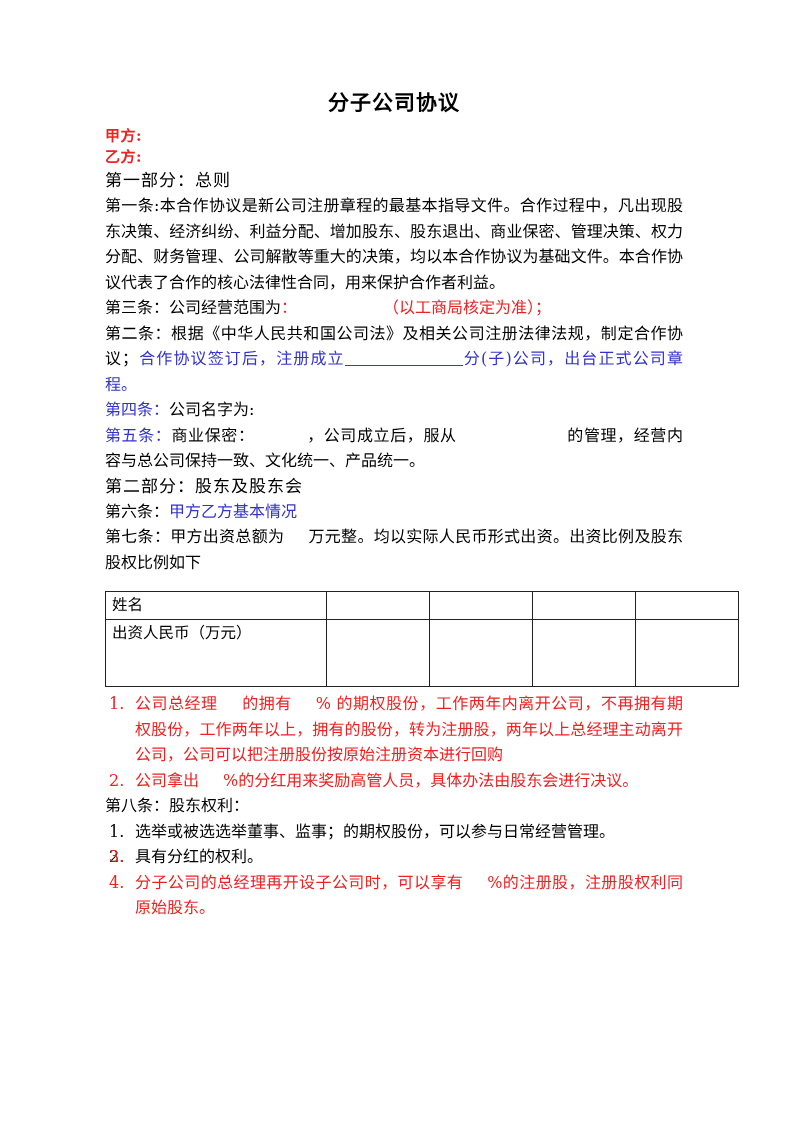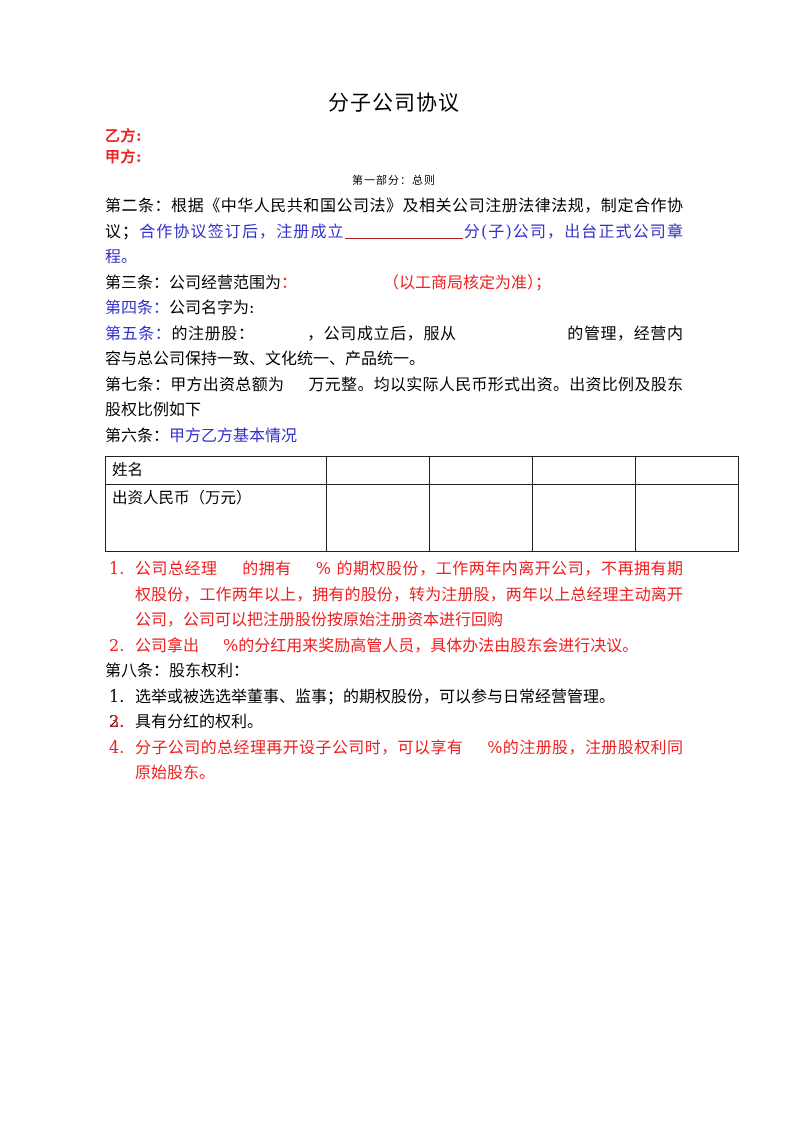--- a/index.html
+++ b/index.html
@@ -28,40 +28,39 @@
     position: absolute;
     left: 105px;
     top: 88px;
     width: 578px;
   }
 
   
   .doc-title {
     text-align: center;
     font-size: 21px;
-    font-weight: normal;
+    font-weight: bold;
     line-height: 30px;
     letter-spacing: 1px;
     margin: 0 0 8px 0;
     color: #000;
   }
 
   
   .party-line {
     color: #ee2222;
     font-size: 15px;
     font-weight: bold;
     line-height: 21px;
     letter-spacing: 0.5px;
   }
 
   
   .section-heading {
-    text-align: center;
-    font-size: 11px;
+    font-size: 17px;
     line-height: 25px;
     letter-spacing: 1px;
     color: #000;
   }
 
   
   .para {
     font-size: 16px;
     line-height: 25.5px;
     text-align: justify;
@@ -82,21 +81,21 @@
   }
   .gap-sm { display: inline-block; width: 24px; }
   .gap-md { display: inline-block; width: 52px; }
   .gap-lg { display: inline-block; width: 86px; }
   .gap-xl { display: inline-block; width: 110px; }
 
   
   .share-table {
     border-collapse: collapse;
     width: 578px;
-    margin: 8px 0 4px 0;
+    margin: 16px 0 4px 0;
     table-layout: fixed;
   }
   .share-table td {
     border: 1.2px solid #222;
     font-size: 15.5px;
     line-height: 23px;
     padding: 2px 4px 2px 6px;
     color: #000;
     vertical-align: top;
     background: #fff;
@@ -136,38 +135,40 @@
   li.mixed-item > .marker { color: #ee2222; }
 </style>
 </head>
 <body>
 
 <div class="page">
   <div class="content">
 
     <div class="doc-title">分子公司协议</div>
 
+    <div class="party-line">甲方:</div>
     <div class="party-line">乙方:</div>
-    <div class="party-line">甲方:</div>
 
     <div class="section-heading">第一部分：总则</div>
 
+    <div class="para">第一条:本合作协议是新公司注册章程的最基本指导文件。合作过程中，凡出现股东决策、经济纠纷、利益分配、增加股东、股东退出、商业保密、管理决策、权力分配、财务管理、公司解散等重大的决策，均以本合作协议为基础文件。本合作协议代表了合作的核心法律性合同，用来保护合作者利益。</div>
+
+    <div class="para tight"><span>第三条：公司经营范围为</span><span class="red">：</span><span class="gap-lg"></span><span class="red">（以工商局核定为准）；</span></div>
 
     <div class="para"><span>第二条：根据《中华人民共和国公司法》及相关公司注册法律法规，制定合作协议；</span><span class="blue">合作协议签订后，注册成立</span><span class="blank-underline"></span><span class="blue">分(子)公司，出台正式公司章程。</span></div>
 
-    <div class="para tight"><span>第三条：公司经营范围为</span><span class="red">：</span><span class="gap-lg"></span><span class="red">（以工商局核定为准）；</span></div>
-
     <div class="para tight"><span class="blue">第四条：</span><span>公司名字为:</span></div>
 
-    <div class="para"><span class="blue">第五条：</span><span>的注册股：</span><span class="gap-md"></span><span>，公司成立后，服从</span><span class="gap-xl"></span><span>的管理，经营内容与总公司保持一致、文化统一、产品统一。</span></div>
-
+    <div class="para"><span class="blue">第五条：</span><span>商业保密：</span><span class="gap-md"></span><span>，公司成立后，服从</span><span class="gap-xl"></span><span>的管理，经营内容与总公司保持一致、文化统一、产品统一。</span></div>
+
+    <div class="section-heading">第二部分：股东及股东会</div>
+
+    <div class="para tight"><span>第六条：</span><span class="blue">甲方乙方基本情况</span></div>
 
     <div class="para"><span>第七条：甲方出资总额为</span><span class="gap-sm"></span><span>万元整。均以实际人民币形式出资。出资比例及股东股权比例如下</span></div>
-
-    <div class="para tight"><span>第六条：</span><span class="blue">甲方乙方基本情况</span></div>
 
     <table class="share-table">
       <tbody>
         <tr class="row-h1">
           <td class="label">姓名</td>
           <td class="slot"></td>
           <td class="slot"></td>
           <td class="slot"></td>
           <td class="slot"></td>
         </tr>

